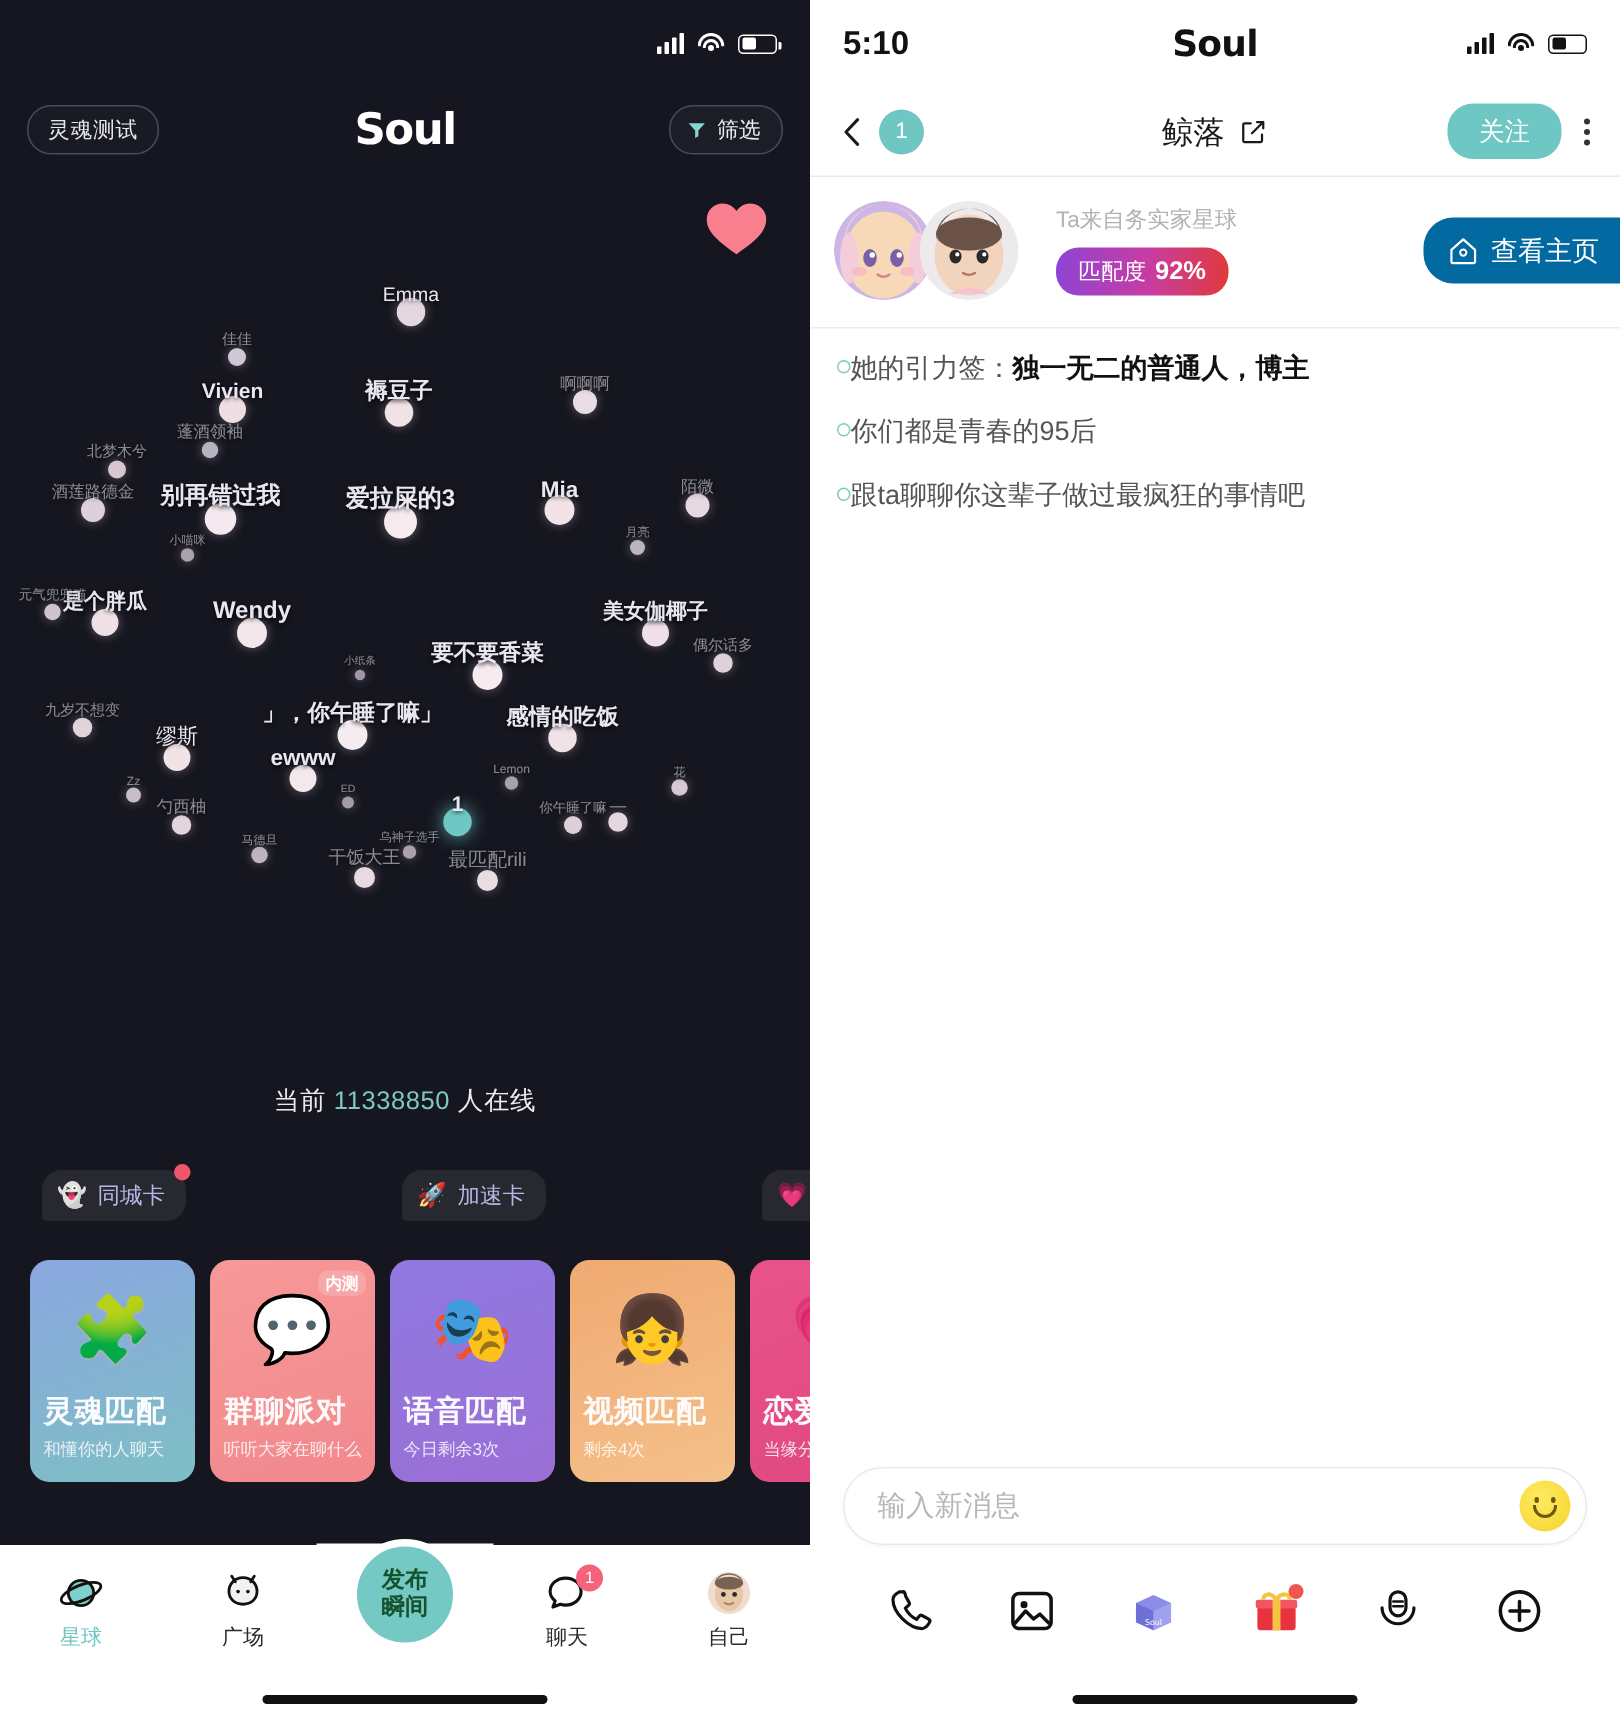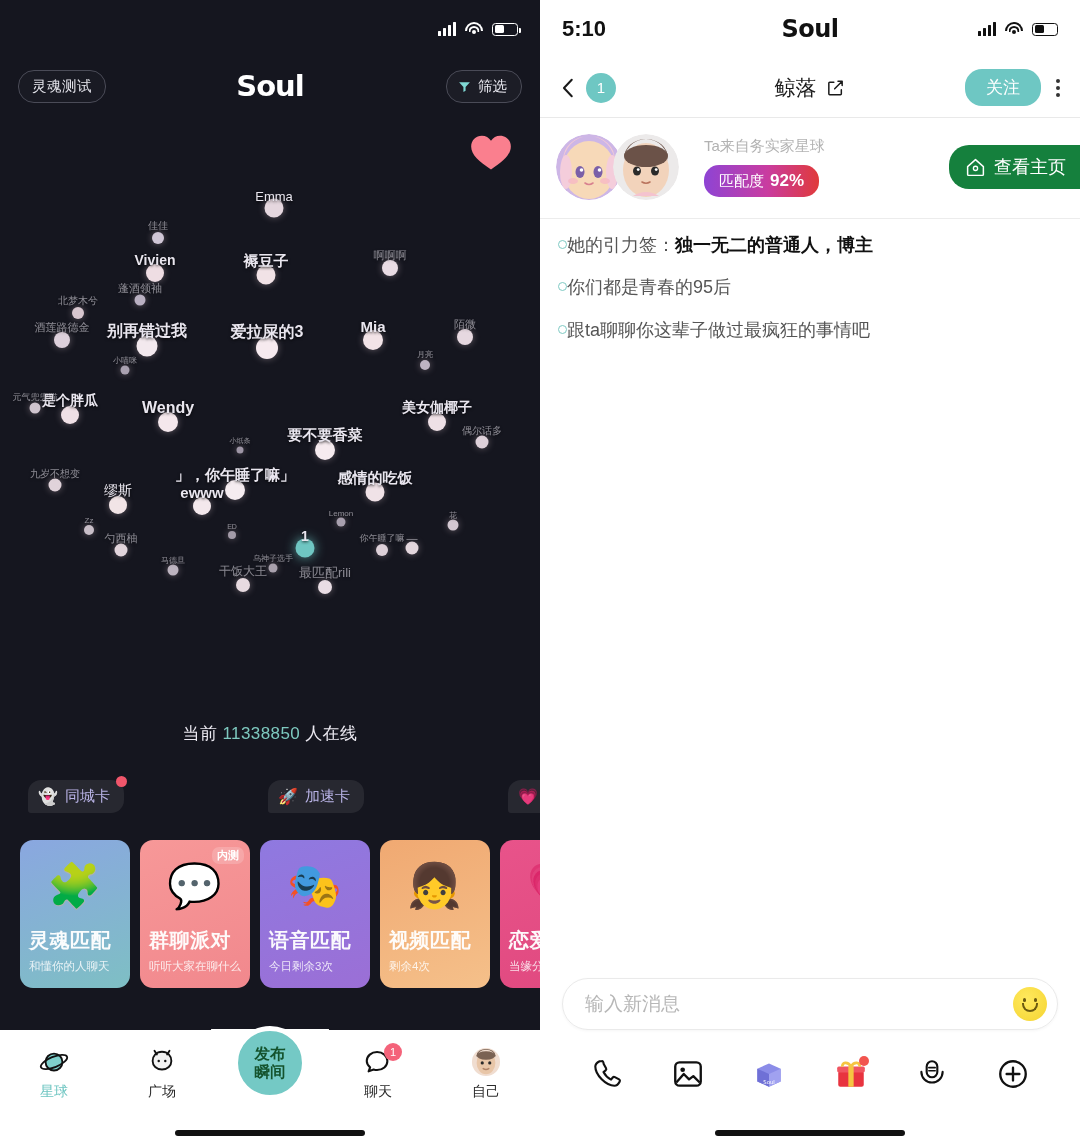--- a/index.html
+++ b/index.html
@@ -187,21 +187,21 @@
   .av.b { left: 57px; }
   .mc-info { flex: 1; }
   .mc-from { color: #b2b2b2; font-size: 15px; margin-bottom: 9px; }
   .match-badge {
     display: inline-flex; align-items: center; gap: 6px;
     background: linear-gradient(90deg,#8e44d4 0%,#c93ca0 55%,#e03a3a 100%);
     border-radius: 15px; padding: 6px 15px; color: #fff; font-size: 15px;
   }
   .match-badge b { font-size: 17px; }
   .view-home {
-    flex: none; background: #15803d; color: #fff; border-radius: 20px 0 0 20px;
+    flex: none; background: #0369a1; color: #fff; border-radius: 20px 0 0 20px;
     padding: 10px 14px 10px 16px; font-size: 18px;
     display: flex; align-items: center; gap: 8px; margin-right: -16px;
   }
   .tips { padding: 14px 18px 22px; }
   .tip { display: flex; align-items: flex-start; gap: 0; margin: 0 0 18px; }
   .tip:last-child { margin-bottom: 0; }
   .tipdot {
     width: 9px; height: 9px; border-radius: 50%;
     border: 1.6px solid #7fcac4; margin-top: 7px; flex: none;
   }
@@ -389,21 +389,21 @@
           <div class="dot" style="width: 9px; height: 9px; background: rgb(168, 160, 174);"></div>
         </div>
         <div class="star" style="left: 412px; top: 388px;">
           <div class="nm" style="font-size: 11px; bottom: 11.5px; opacity: 0.55; filter: blur(0.4px); font-weight: 400;">—</div>
           <div class="dot" style="width: 13px; height: 13px; background: rgb(227, 214, 221);"></div>
         </div>
         <div class="star" style="left: 453px; top: 365px;">
           <div class="nm" style="font-size: 8px; bottom: 10.5px; opacity: 0.55; filter: blur(0.4px); font-weight: 400;">花</div>
           <div class="dot" style="width: 11px; height: 11px; background: rgb(212, 200, 210);"></div>
         </div>
-        <div class="star" style="left: 202px; top: 346px;">
+        <div class="star" style="left: 202px; top: 359px;">
           <div class="nm" style="font-size: 15px; bottom: 14px; opacity: 1; font-weight: 700;">ewww</div>
           <div class="dot" style="width: 18px; height: 18px; background: rgb(243, 232, 236);"></div>
         </div>
         <div class="star" style="left: 121px; top: 390px;">
           <div class="nm" style="font-size: 11px; bottom: 11.5px; opacity: 0.55; filter: blur(0.4px); font-weight: 400;">勺西柚</div>
           <div class="dot" style="width: 13px; height: 13px; background: rgb(226, 213, 220);"></div>
         </div>
         <div class="star" style="left: 173px; top: 410px;">
           <div class="nm" style="font-size: 8px; bottom: 10.5px; opacity: 0.55; filter: blur(0.4px); font-weight: 400;">马德旦</div>
           <div class="dot" style="width: 11px; height: 11px; background: rgb(189, 180, 192);"></div>

